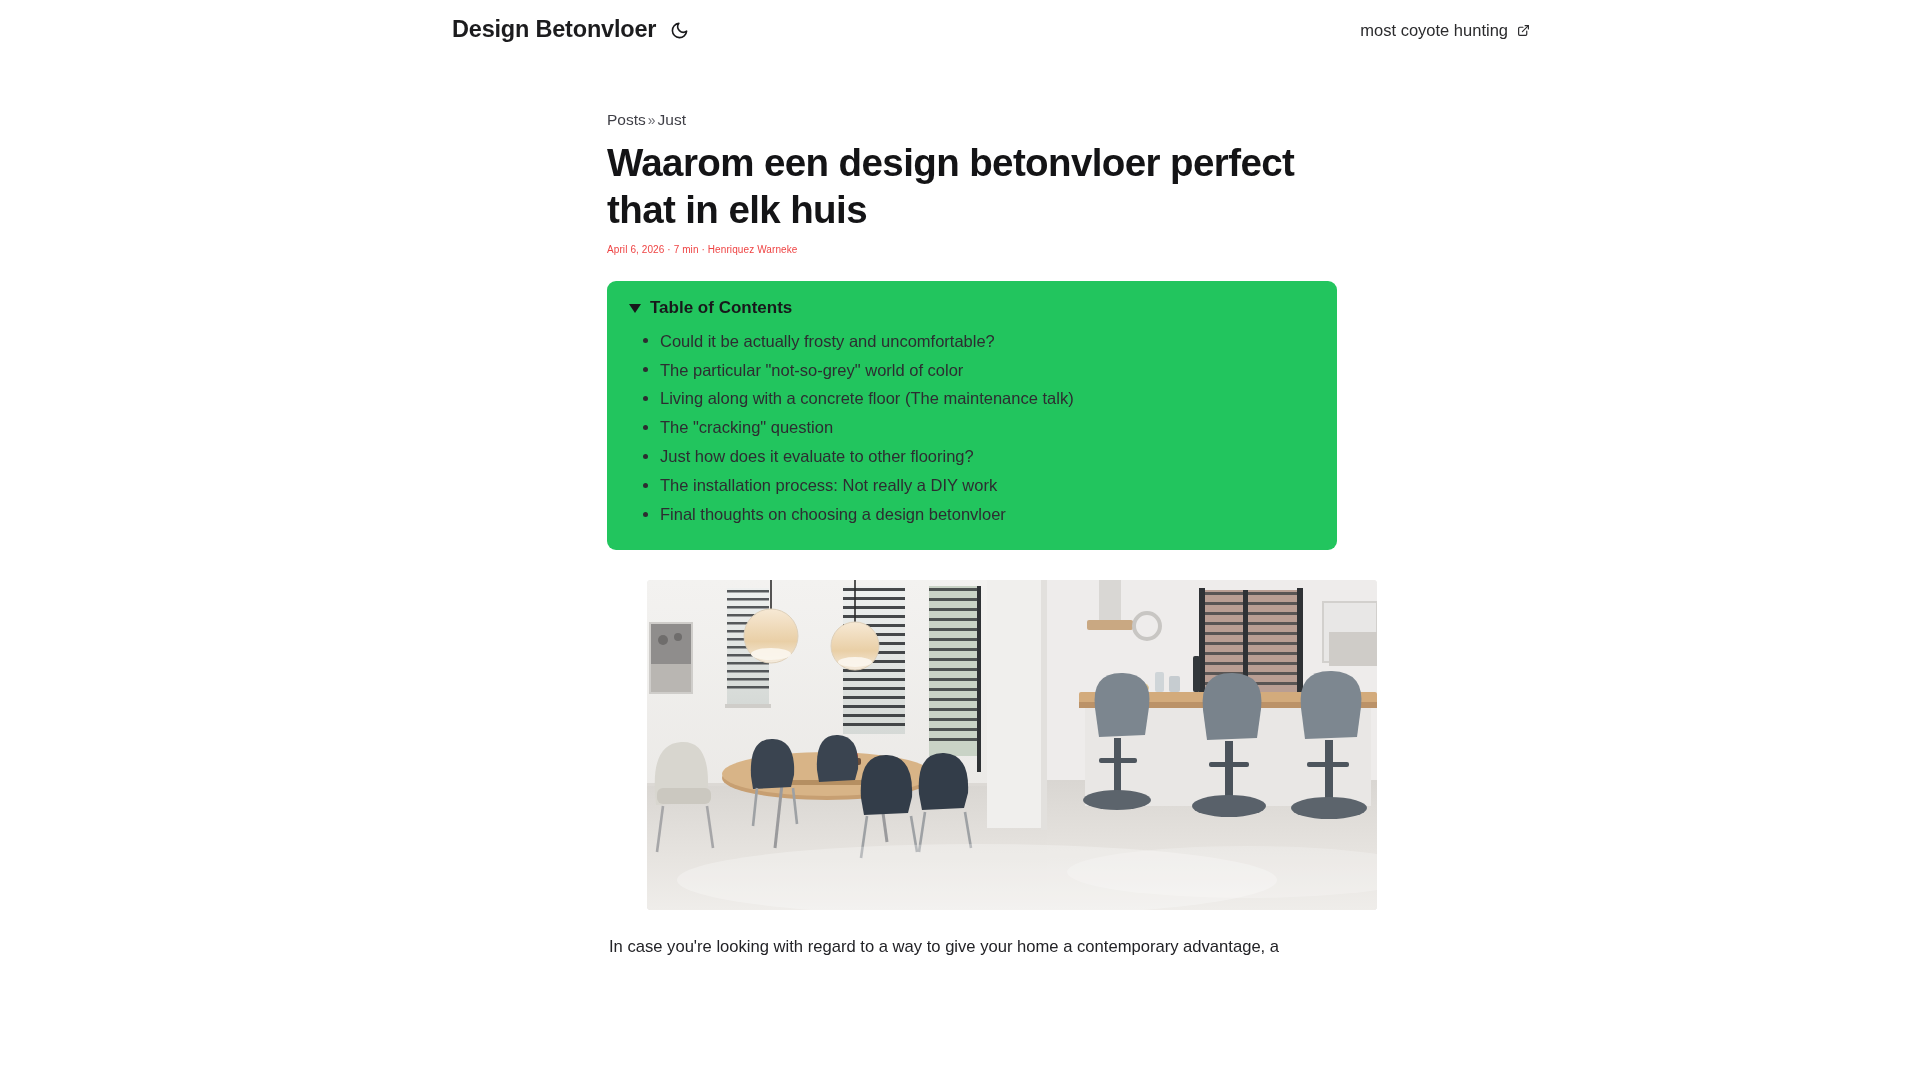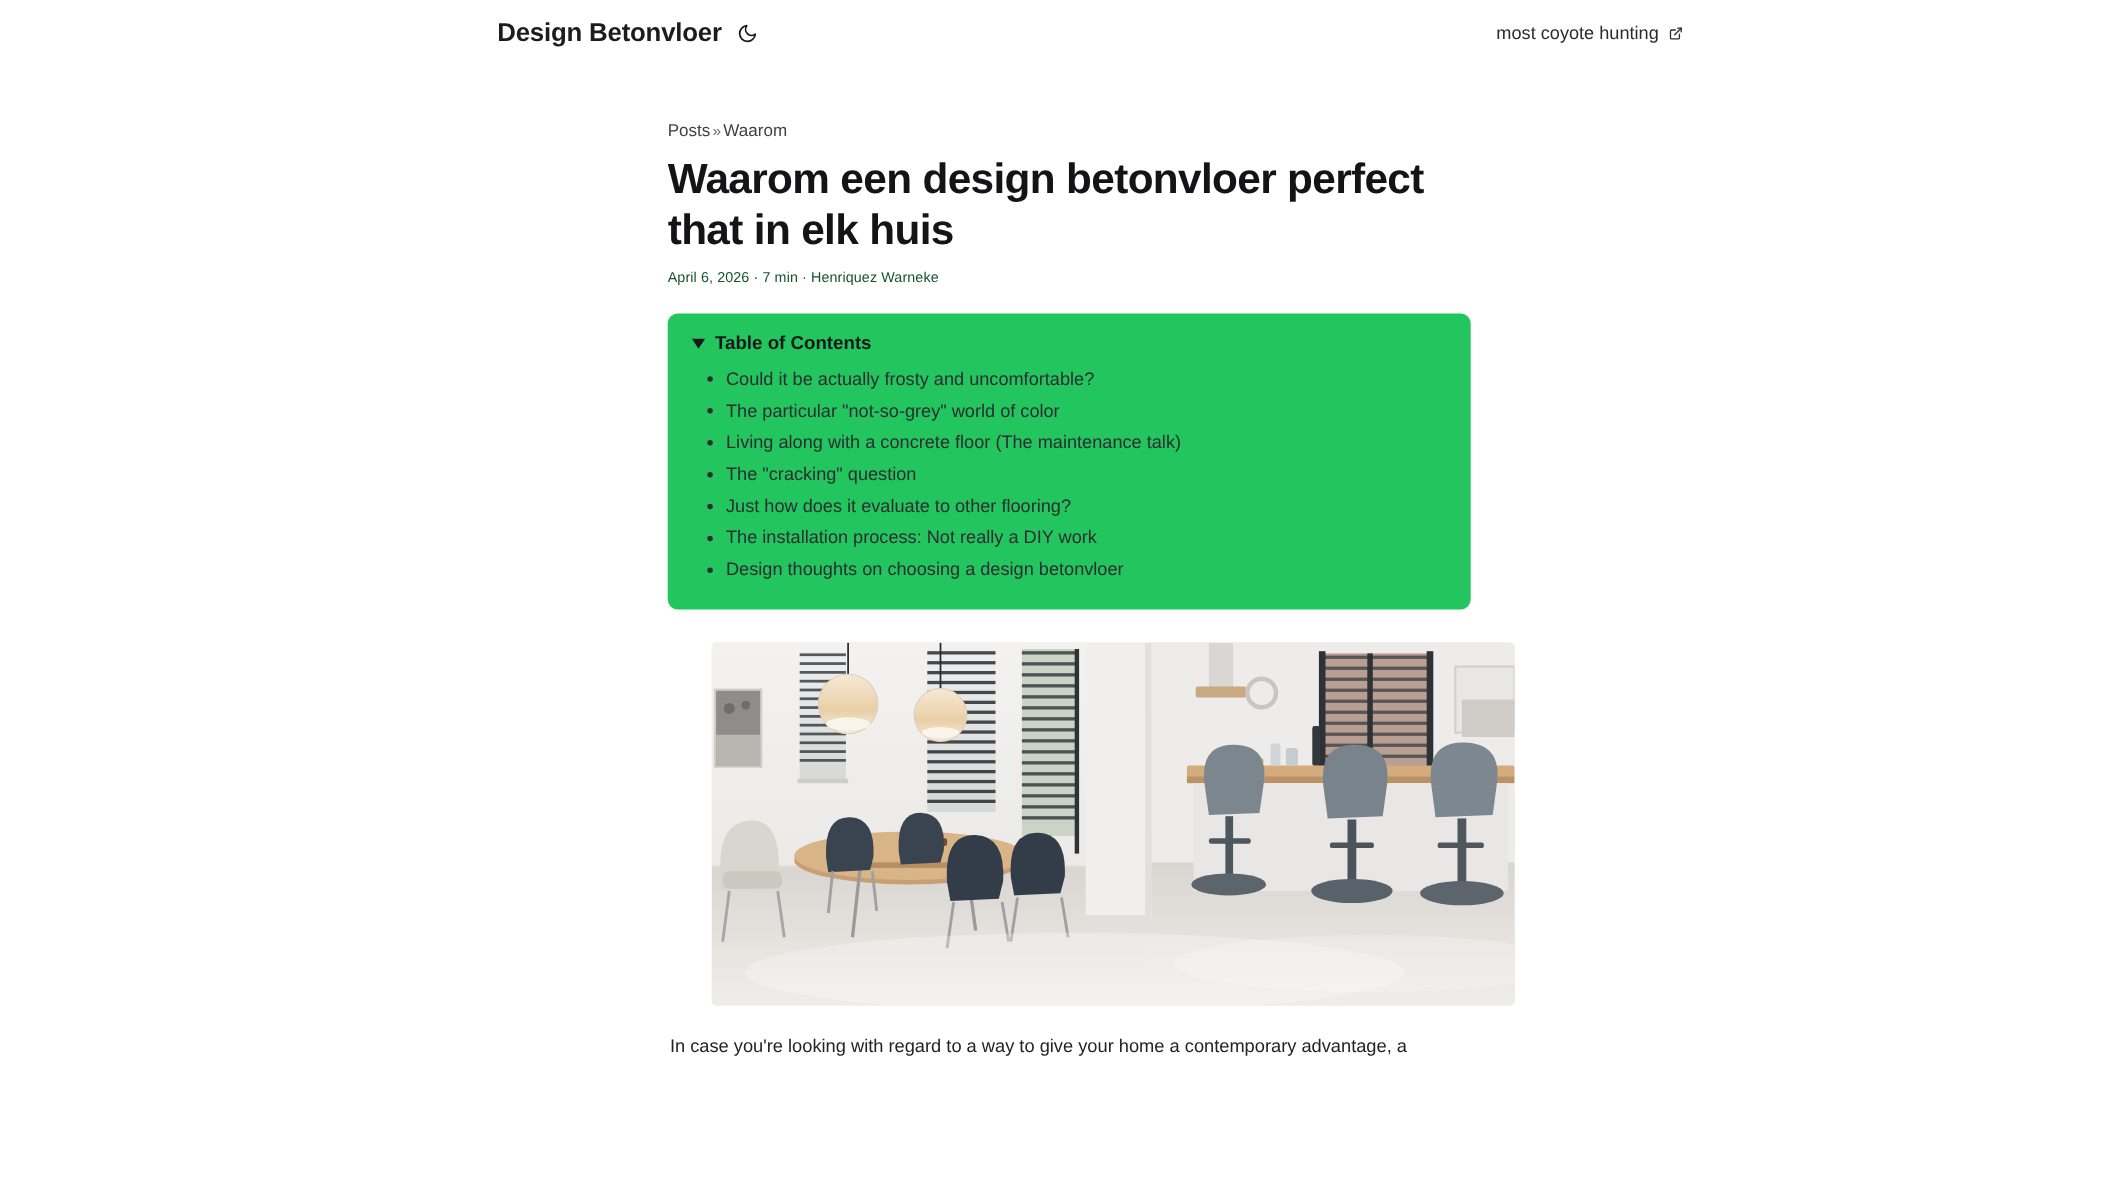--- a/index.html
+++ b/index.html
@@ -91,22 +91,22 @@
   .post-title {
     font-size: 38.5px;
     line-height: 1.22;
     font-weight: 700;
     color: #141416;
     letter-spacing: -0.6px;
     margin: 0 0 10px 0;
     max-width: 720px;
   }
   .post-meta {
-    font-size: 13px;
-    color: #14532d;
+    font-size: 10px;
+    color: #ef4444;
     margin-bottom: 26px;
     letter-spacing: 0.1px;
   }
 
   
   .toc {
     background: #22c55e;
     border-radius: 9px;
     padding: 17px 22px 20px 22px;
     margin-bottom: 30px;
@@ -212,21 +212,21 @@
         </svg>
       </span>
     </div>
   </div>
 </header>
 
 <div class="page">
   <article class="article">
 
     <nav class="breadcrumb">
-      <a href="#">Posts</a><span class="sep">»</span><a href="#">Waarom</a>
+      <a href="#">Posts</a><span class="sep">»</span><a href="#">Just</a>
     </nav>
 
     <h1 class="post-title">Waarom een design betonvloer perfect that in elk huis</h1>
 
     <div class="post-meta">April 6, 2026 · 7 min · Henriquez Warneke</div>
 
     <section class="toc">
       <div class="toc-title">
         <span class="caret"></span>
         <span>Table of Contents</span>
@@ -251,21 +251,21 @@
         <li>
           <span class="bullet"></span>
           <a href="#">Just how does it evaluate to other flooring?</a>
         </li>
         <li>
           <span class="bullet"></span>
           <a href="#">The installation process: Not really a DIY work</a>
         </li>
         <li>
           <span class="bullet"></span>
-          <a href="#">Design thoughts on choosing a design betonvloer</a>
+          <a href="#">Final thoughts on choosing a design betonvloer</a>
         </li>
       </ul>
     </section>
 
     <figure class="featured" aria-label="Modern open-plan dining room and kitchen bar with a seamless light grey concrete floor, globe pendant lamps, dark chairs and three grey bar stools">
       <svg viewBox="0 0 730 330" preserveAspectRatio="xMidYMid slice">
         <defs>
           <linearGradient id="floorG" x1="0" y1="0" x2="0" y2="1">
             <stop offset="0%" stop-color="#d9d6d2"></stop>
             <stop offset="55%" stop-color="#e6e3df"></stop>

